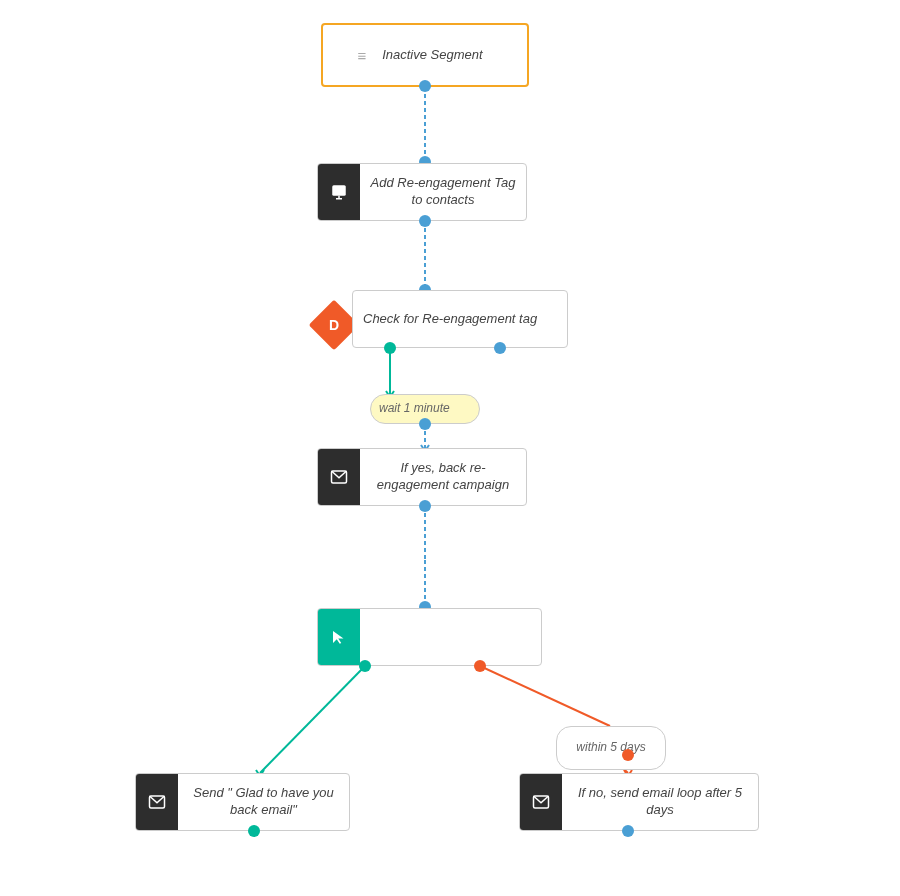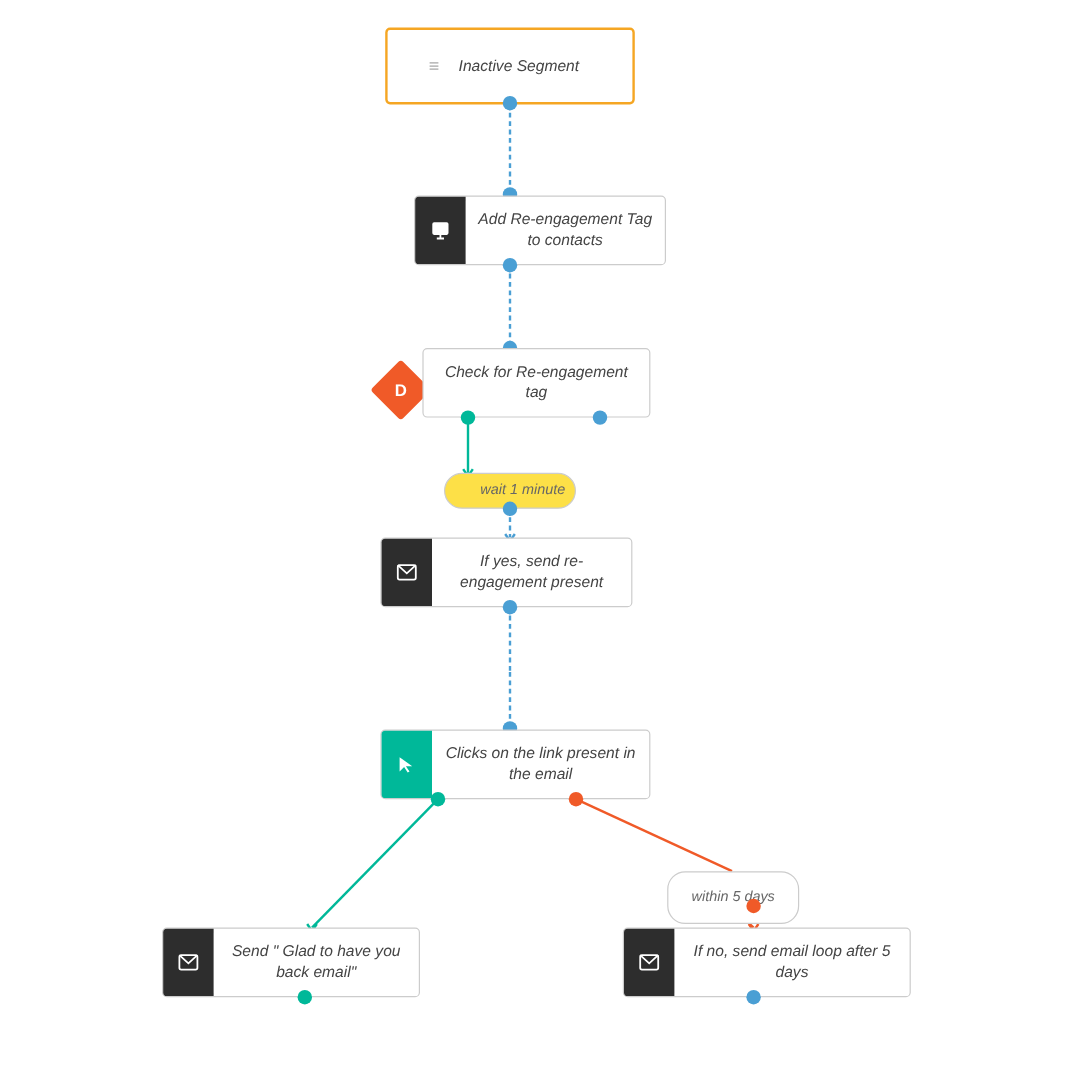--- a/index.html
+++ b/index.html
@@ -67,29 +67,28 @@
       color: #888;
     }
 
     
     .node-addtag {
       left: 317px;
       top: 163px;
       width: 210px;
       height: 58px;
       border: 1px solid #ccc;
-      margin-left: 28px;
     }
     .node-addtag .node-icon { background: #2d2d2d; }
 
     
     .node-checktag {
       left: 352px;
       top: 290px;
-      width: 190px;
+      width: 216px;
       height: 58px;
       border: 1px solid #ccc;
     }
     .node-diamond {
       position: absolute;
       width: 36px;
       height: 36px;
       background: #f05a28;
       transform: rotate(45deg);
       left: 316px;
@@ -112,22 +111,22 @@
     }
 
     
     .node-wait {
       left: 370px;
       top: 394px;
       width: 110px;
       height: 30px;
       border: 1px solid #ccc;
       border-radius: 15px;
-      justify-content: flex-end;
-      background: #fde047;
+      justify-content: flex-start;
+      background: #fef9c3;
     }
     .node-wait .node-text {
       font-size: 12px;
       padding: 4px 8px;
       color: #666;
     }
 
     
     .node-campaign {
       left: 317px;
@@ -281,34 +280,33 @@
 
   <div class="dot" style="width:12px;height:12px;left:419px;top:418px;"></div>
 
   <div class="node node-campaign">
     <div class="node-icon" style="background:#2d2d2d; min-width:42px; height:100%;">
       <svg viewBox="0 0 24 24" fill="none" stroke="white" stroke-width="2">
           <rect x="2" y="4" width="20" height="16" rx="2"></rect>
           <polyline points="2,4 12,13 22,4"></polyline>
         </svg>
     </div>
-    <span class="node-text">If yes, send re-engagement present</span>
+    <span class="node-text">If yes, back re-engagement campaign</span>
   </div>
 
   <div class="dot" style="width:12px;height:12px;left:419px;top:500px;"></div>
 
   <div class="dot" style="width:12px;height:12px;left:419px;top:601px;"></div>
 
   <div class="node node-clicks">
     <div class="node-icon" style="background:#00b899; min-width:42px; height:100%;">
       <svg viewBox="0 0 24 24" fill="white">
           <path d="M4 4 L4 20 L9 15 L13 21 L15 20 L11 14 L18 14 Z"></path>
         </svg>
     </div>
-    <span class="node-text">Clicks on the link present in the email</span>
   </div>
 
   <div class="dot dot-teal" style="width:12px;height:12px;left:359px;top:660px;"></div>
 
   <div class="dot dot-red" style="width:12px;height:12px;left:474px;top:660px;"></div>
 
   <div class="node node-withindays">
     <span class="node-text">within 5 days</span>
   </div>
 

